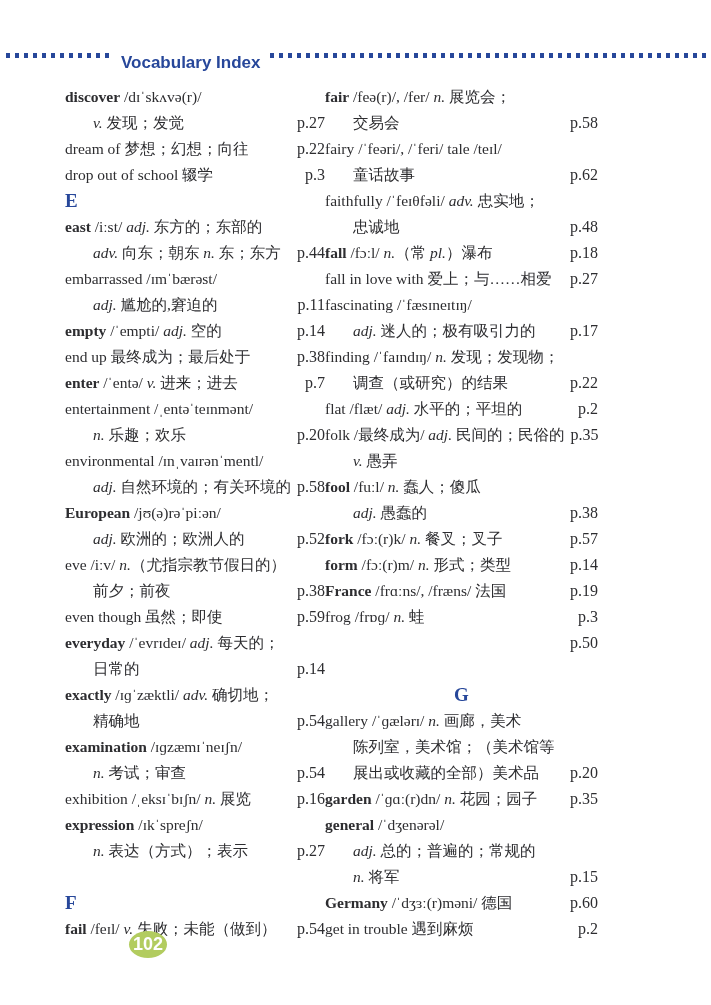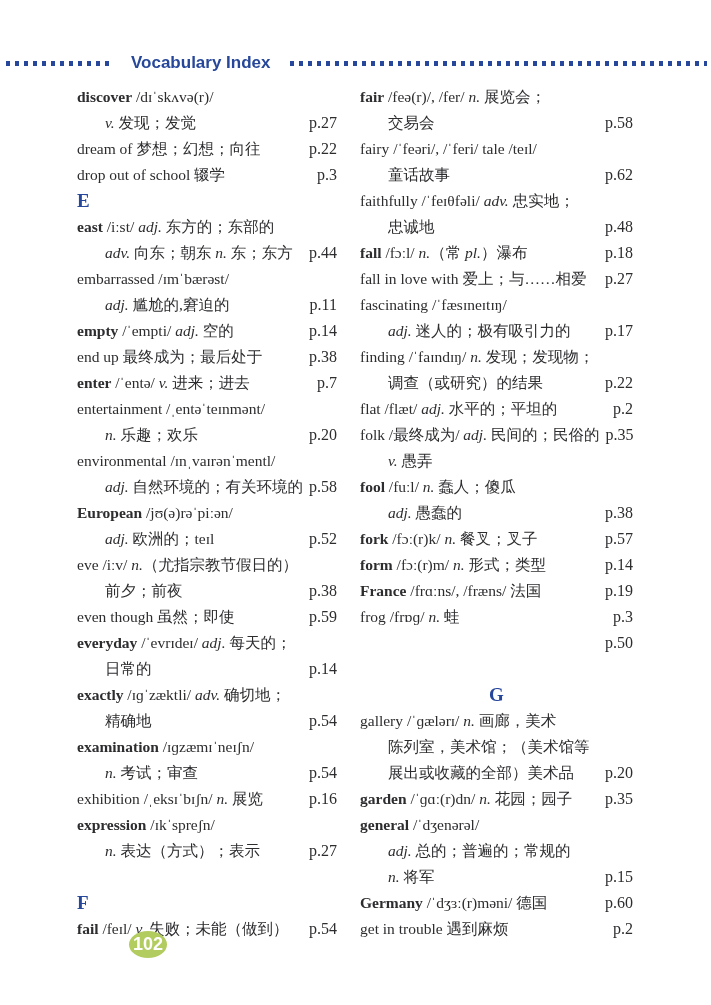--- a/index.html
+++ b/index.html
@@ -7,37 +7,37 @@
     position:relative;
     width:711px;height:1005px;
     background:#ffffff;
     overflow:hidden;
     font-family:"Liberation Serif","DejaVu Serif",serif;
     color:var(--text,#2d2d30);
   }
   
   .header{
     position:absolute;top:53px;left:6px;right:4px;height:20px;
-    display:flex;align-items:center;gap:19px;
+    display:flex;gap:9px;
   }
   .dots{
     height:5px;
     background:repeating-linear-gradient(to right,var(--blue,#27479a) 0 4px,transparent 4px 9px);
   }
   .dots-left{width:106px;}
   .dots-right{flex:1;}
   .vi-title{
     color:var(--blue,#27479a);
     font-family:"Liberation Sans","DejaVu Sans",sans-serif;
     font-weight:bold;font-size:17px;white-space:nowrap;
   }
   
   .content{
-    position:absolute;top:84px;left:77px;
-    display:flex;gap:23px;
+    position:absolute;top:84px;left:65px;
+    display:flex;
   }
   .col{display:block;}
   .col-left{width:260px;}
   .col-right{width:273px;text-align:center;}
   .line{
     display:flex;align-items:baseline;
     line-height:26px;font-size:15.5px;
     white-space:nowrap;
   }
   .line .txt{overflow:visible;}
@@ -150,21 +150,21 @@
           <div class="line ind">
             <span class="txt"><span class="i">adj.</span><span class="n"> 自然环境的；有关环境的</span></span>
             <span class="pg">p.58</span>
           </div>
         </div>
         <div class="entry">
           <div class="line">
             <span class="txt"><span class="b">European</span><span class="n"> /jʊ(ə)rəˈpiːən/</span></span>
           </div>
           <div class="line ind">
-            <span class="txt"><span class="i">adj.</span><span class="n"> 欧洲的；teɪl</span></span>
+            <span class="txt"><span class="i">adj.</span><span class="n"> 欧洲的；欧洲人的</span></span>
             <span class="pg">p.52</span>
           </div>
         </div>
         <div class="entry">
           <div class="line">
             <span class="txt"><span class="n">eve /iːv/ </span><span class="i">n.</span><span class="n">（尤指宗教节假日的）</span></span>
           </div>
           <div class="line ind">
             <span class="txt"><span class="n">前夕；前夜</span></span>
             <span class="pg">p.38</span>

